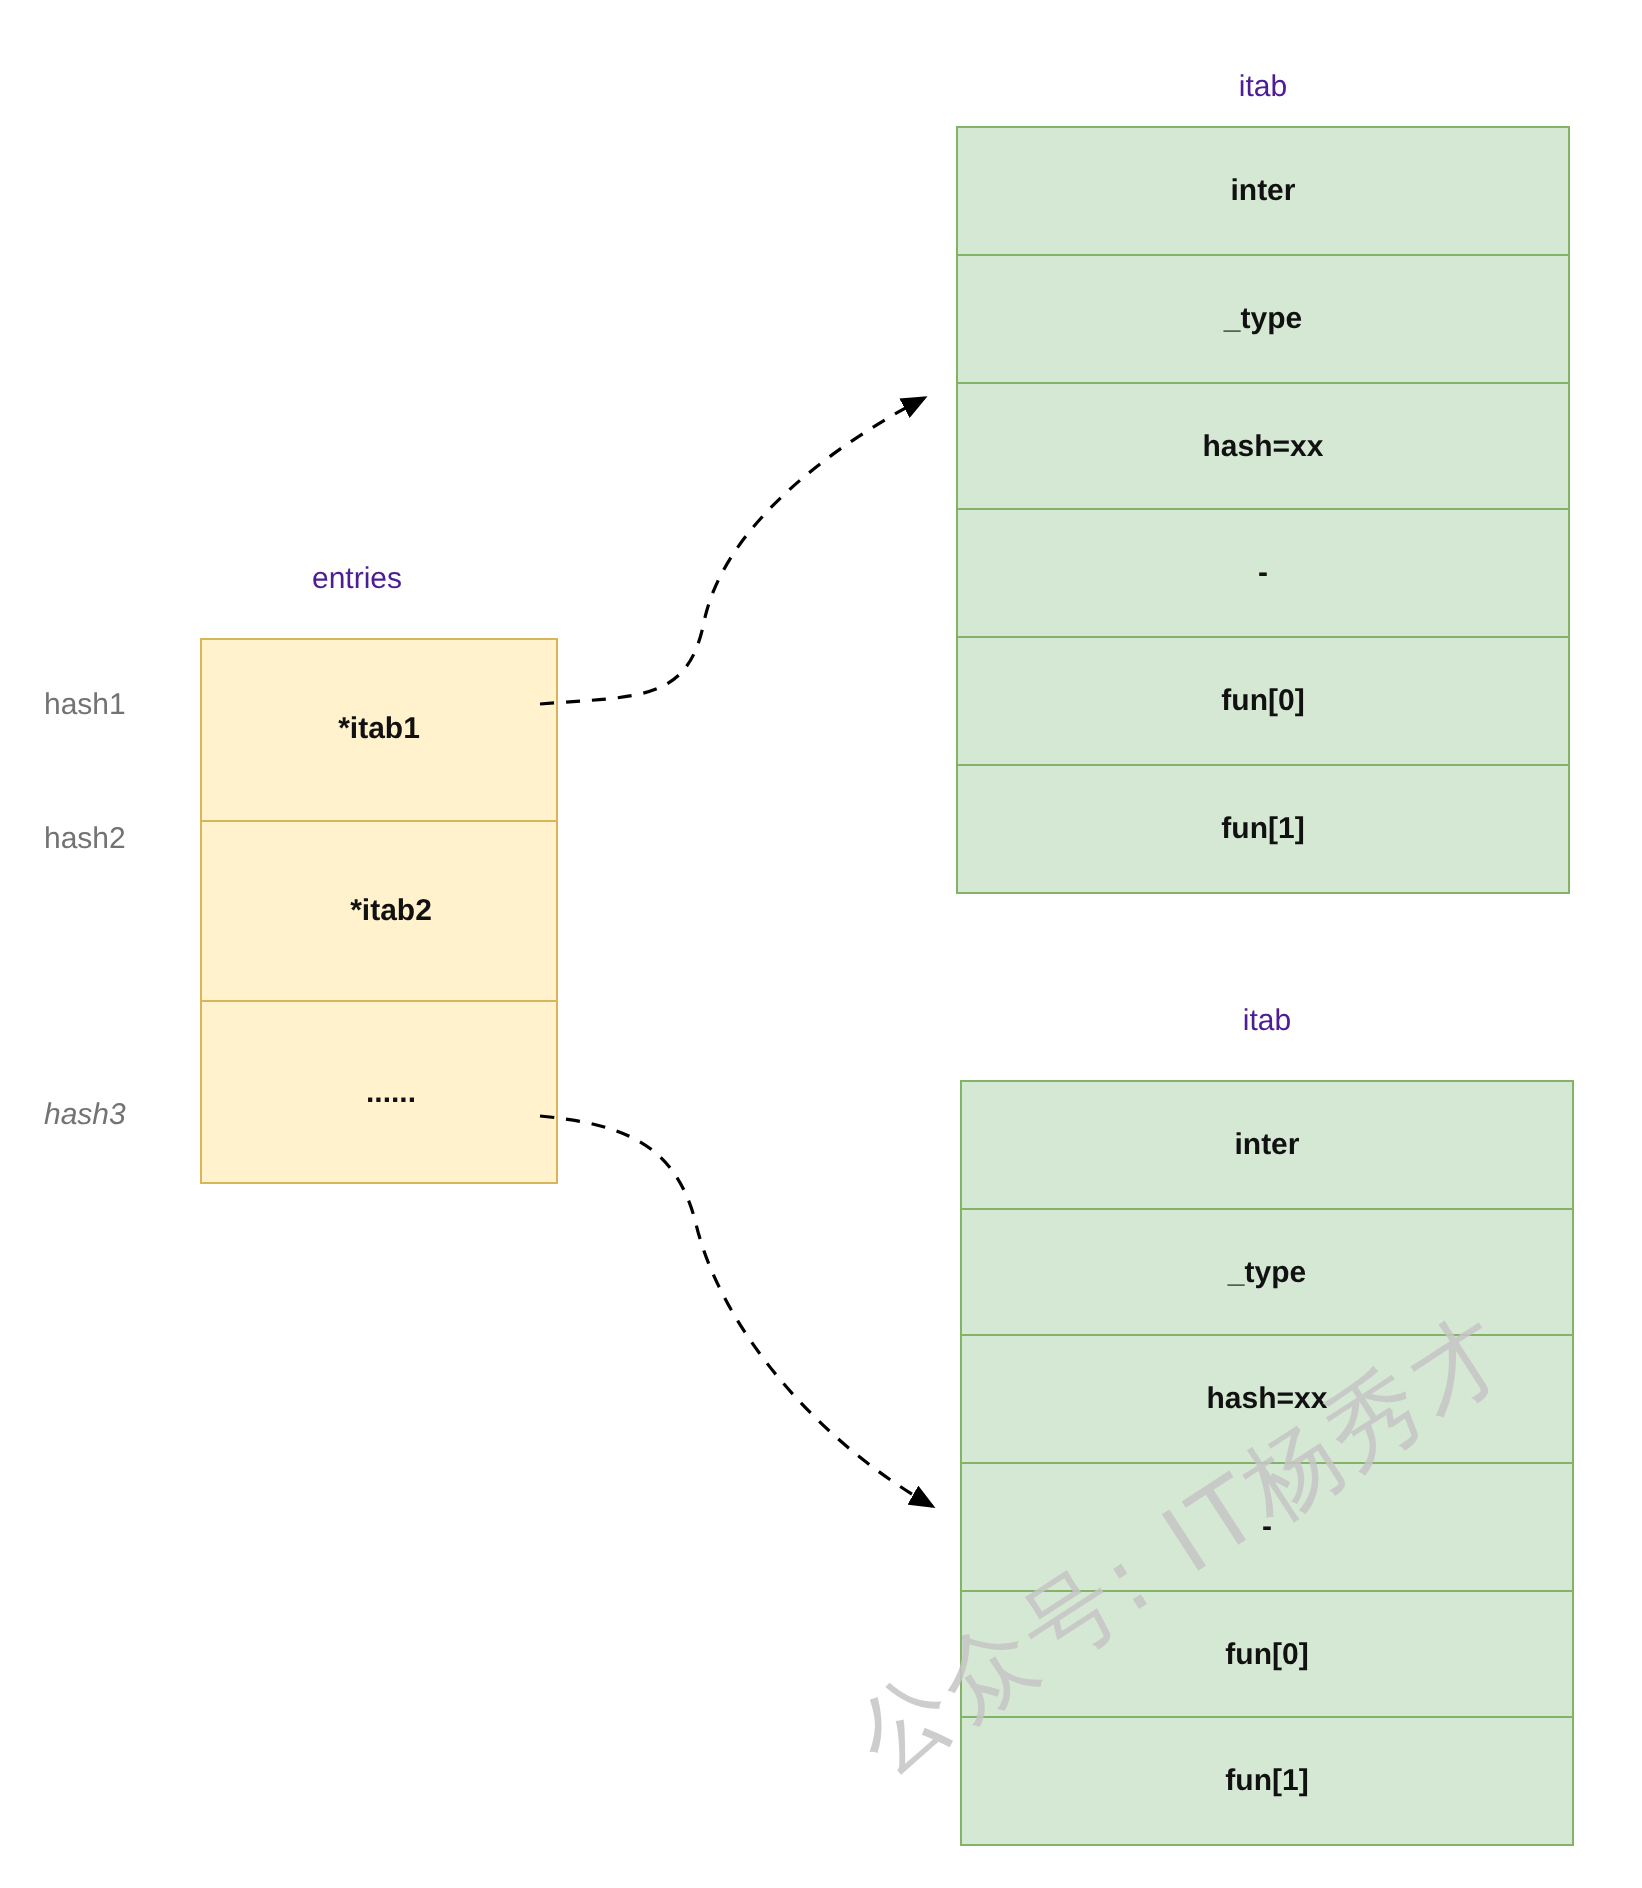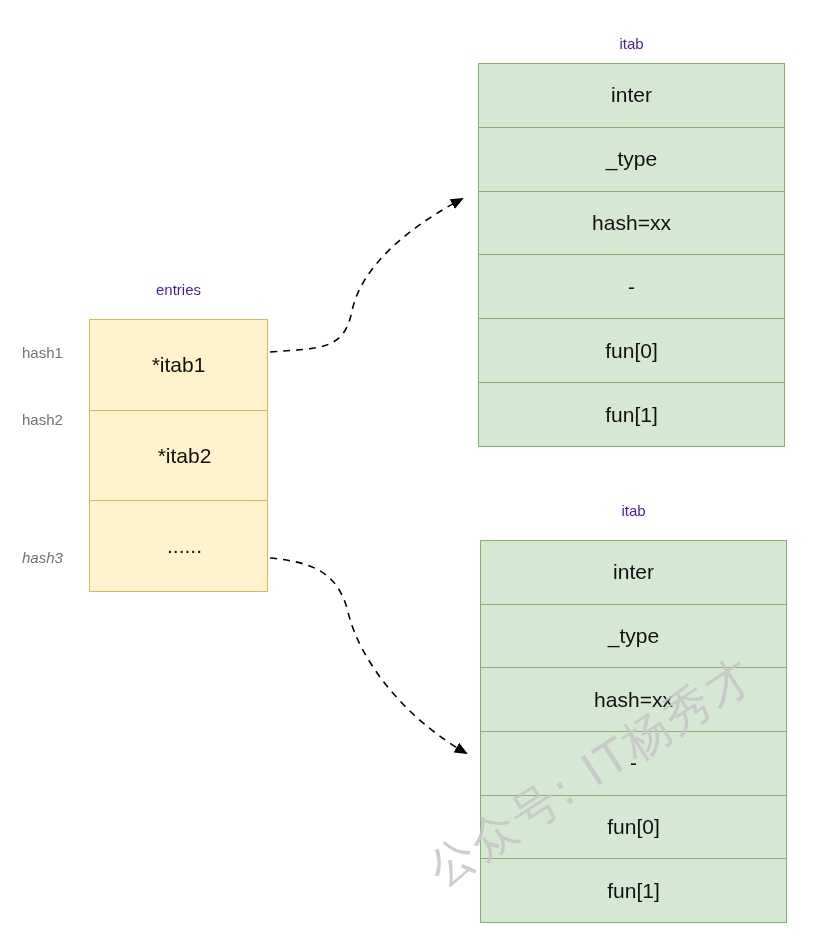--- a/index.html
+++ b/index.html
@@ -8,21 +8,21 @@
     font-family:"Liberation Sans",sans-serif;overflow:hidden;color:#111;
   }
   .tbl{
     position:absolute;display:flex;flex-direction:column;
     box-sizing:border-box;border:1px solid;z-index:1;
   }
   .tbl.yellow{background:var(--entries-fill);border-color:var(--entries-stroke);}
   .tbl.green{background:var(--itab-fill);border-color:var(--itab-stroke);}
   .cell{
     flex:1;display:flex;align-items:center;justify-content:center;
-    font-size:21px;color:#111;
+    font-size:15px;color:#111;font-weight:bold;
   }
   .yellow .cell + .cell{border-top:1px solid var(--entries-stroke);padding-left:12px;}
   .green .cell + .cell{border-top:1px solid var(--itab-stroke);}
   .tbl-title{
     position:absolute;text-align:center;font-size:15px;color:#4c1d95;z-index:1;
   }
   .row-label{
     position:absolute;font-size:15px;color:#737373;height:22px;line-height:22px;
     text-align:left;z-index:1;
   }
@@ -46,21 +46,21 @@
         <path d="M0,0 L13,5.5 L0,11 Z" fill="#000"></path>
       </marker>
     </defs>
     <path d="M270,352 C320,348 344,351 352,311 C362,262 418,222 462,199" fill="none" stroke="#000" stroke-width="1.6" stroke-dasharray="7,6" marker-end="url(#ah)"></path>
     <path d="M270,558 C312,562 338,572 348,612 C360,662 406,719 466,753" fill="none" stroke="#000" stroke-width="1.6" stroke-dasharray="7,6" marker-end="url(#ah)"></path>
   </svg>
 
   <div class="watermark">公众号: IT杨秀才</div>
 
   <div class="tbl-title" style="left:89px;top:281px;width:179px;">entries</div>
-  <div class="tbl yellow" style="left:89px;top:319px;width:179px;height:273px;">
+  <div class="tbl yellow" style="left:100px;top:319px;width:179px;height:273px;">
     <div class="cell">*itab1</div>
     <div class="cell">*itab2</div>
     <div class="cell">......</div>
   </div>
   <div class="row-label" style="left:22px;top:342px;width:58px;">hash1</div>
   <div class="row-label" style="left:22px;top:409px;width:58px;">hash2</div>
   <div class="row-label" style="left:22px;top:547px;width:58px;font-style:italic;">hash3</div>
 
   <div class="tbl-title" style="left:478px;top:35px;width:307px;">itab</div>
   <div class="tbl green" style="left:478px;top:63px;width:307px;height:384px;">

